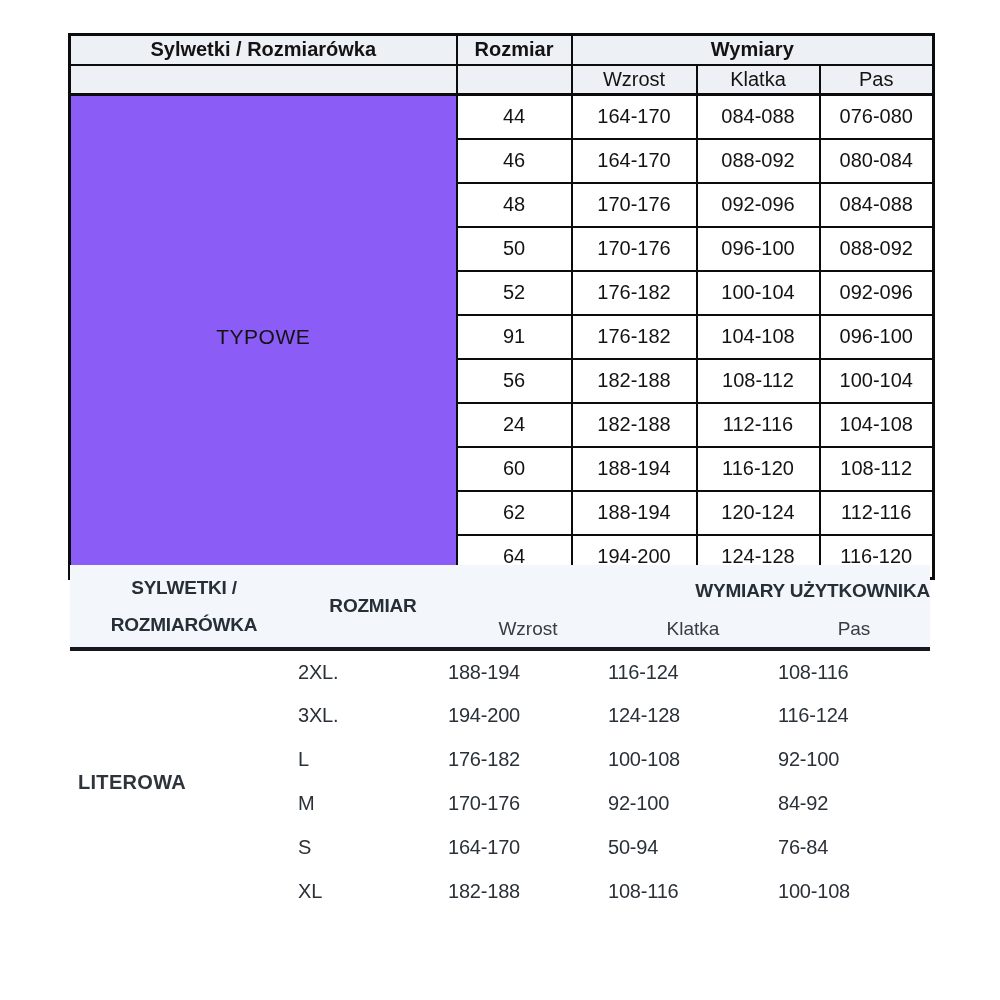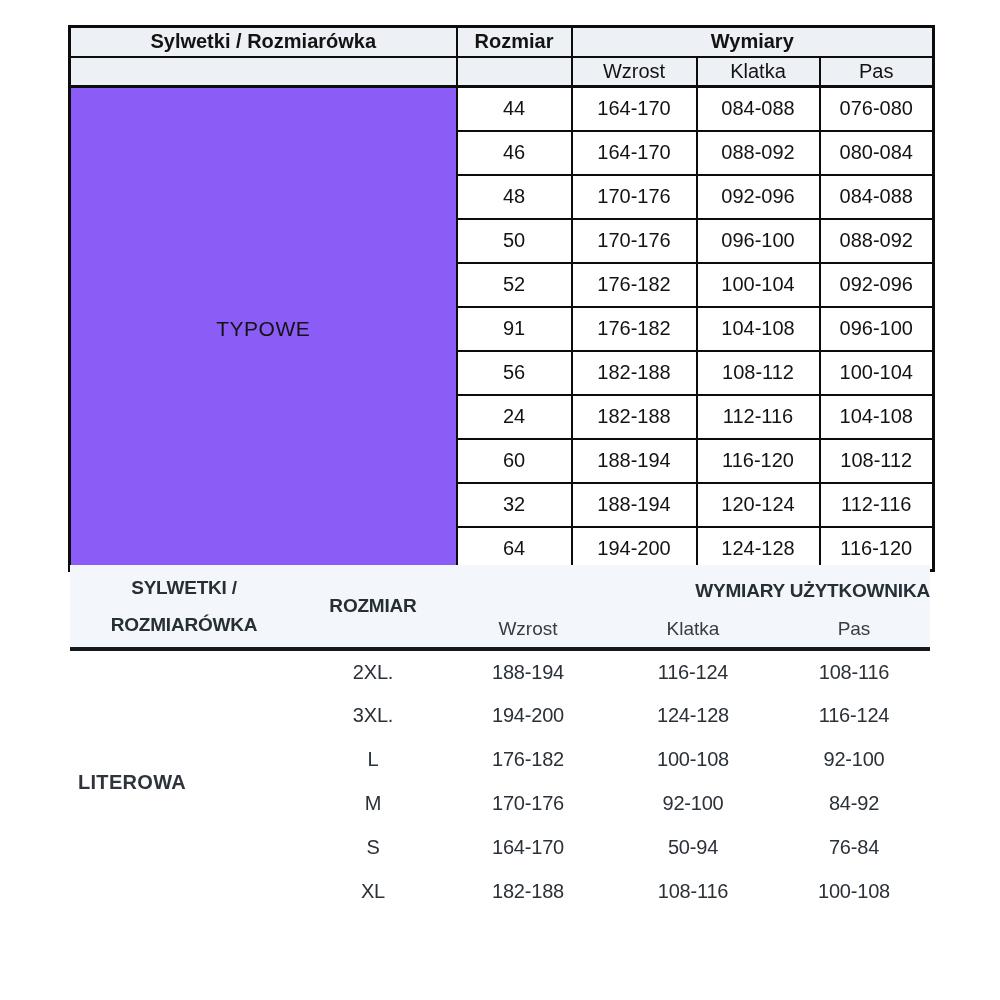--- a/index.html
+++ b/index.html
@@ -4,21 +4,21 @@
 <style>
   * { margin: 0; padding: 0; box-sizing: border-box; }
   html, body {
     width: 1000px; height: 1000px;
     background: #ffffff;
     font-family: "Liberation Sans", sans-serif;
   }
   .canvas { position: relative; width: 1000px; height: 1000px; background: #ffffff; }
 
   
-  .top-table-wrap { position: absolute; left: 68px; top: 25px; }
+  .top-table-wrap { position: absolute; left: 68px; top: 33px; }
   table.top {
     border-collapse: collapse;
     table-layout: fixed;
     width: 864px;
     border: 3px solid #0c0c0c;
   }
   table.top th, table.top td {
     border: 2px solid #0c0c0c;
     text-align: center;
     vertical-align: middle;
@@ -68,21 +68,21 @@
     height: 38px;
     font-weight: normal;
     color: #363d44;
     font-size: 19px;
     letter-spacing: 0px;
   }
   table.bot thead th.wymiary-cell { vertical-align: middle; padding-top: 6px; text-align: right; }
   table.bot thead th.sylwetki-cell { line-height: 1.95; }
   table.bot tbody td {
     height: 44px;
-    text-align: center;
+    text-align: left;
     vertical-align: middle;
     color: #2b3138;
     font-size: 20px;
     letter-spacing: -0.2px;
     padding: 0;
     background: #ffffff;
   }
   table.bot tbody td.group-cell {
     text-align: left;
     padding-left: 8px;
@@ -170,21 +170,21 @@
           <td>112-116</td>
           <td>104-108</td>
         </tr>
         <tr>
           <td>60</td>
           <td>188-194</td>
           <td>116-120</td>
           <td>108-112</td>
         </tr>
         <tr>
-          <td>32</td>
+          <td>62</td>
           <td>188-194</td>
           <td>120-124</td>
           <td>112-116</td>
         </tr>
         <tr>
           <td>64</td>
           <td>194-200</td>
           <td>124-128</td>
           <td>116-120</td>
         </tr>

